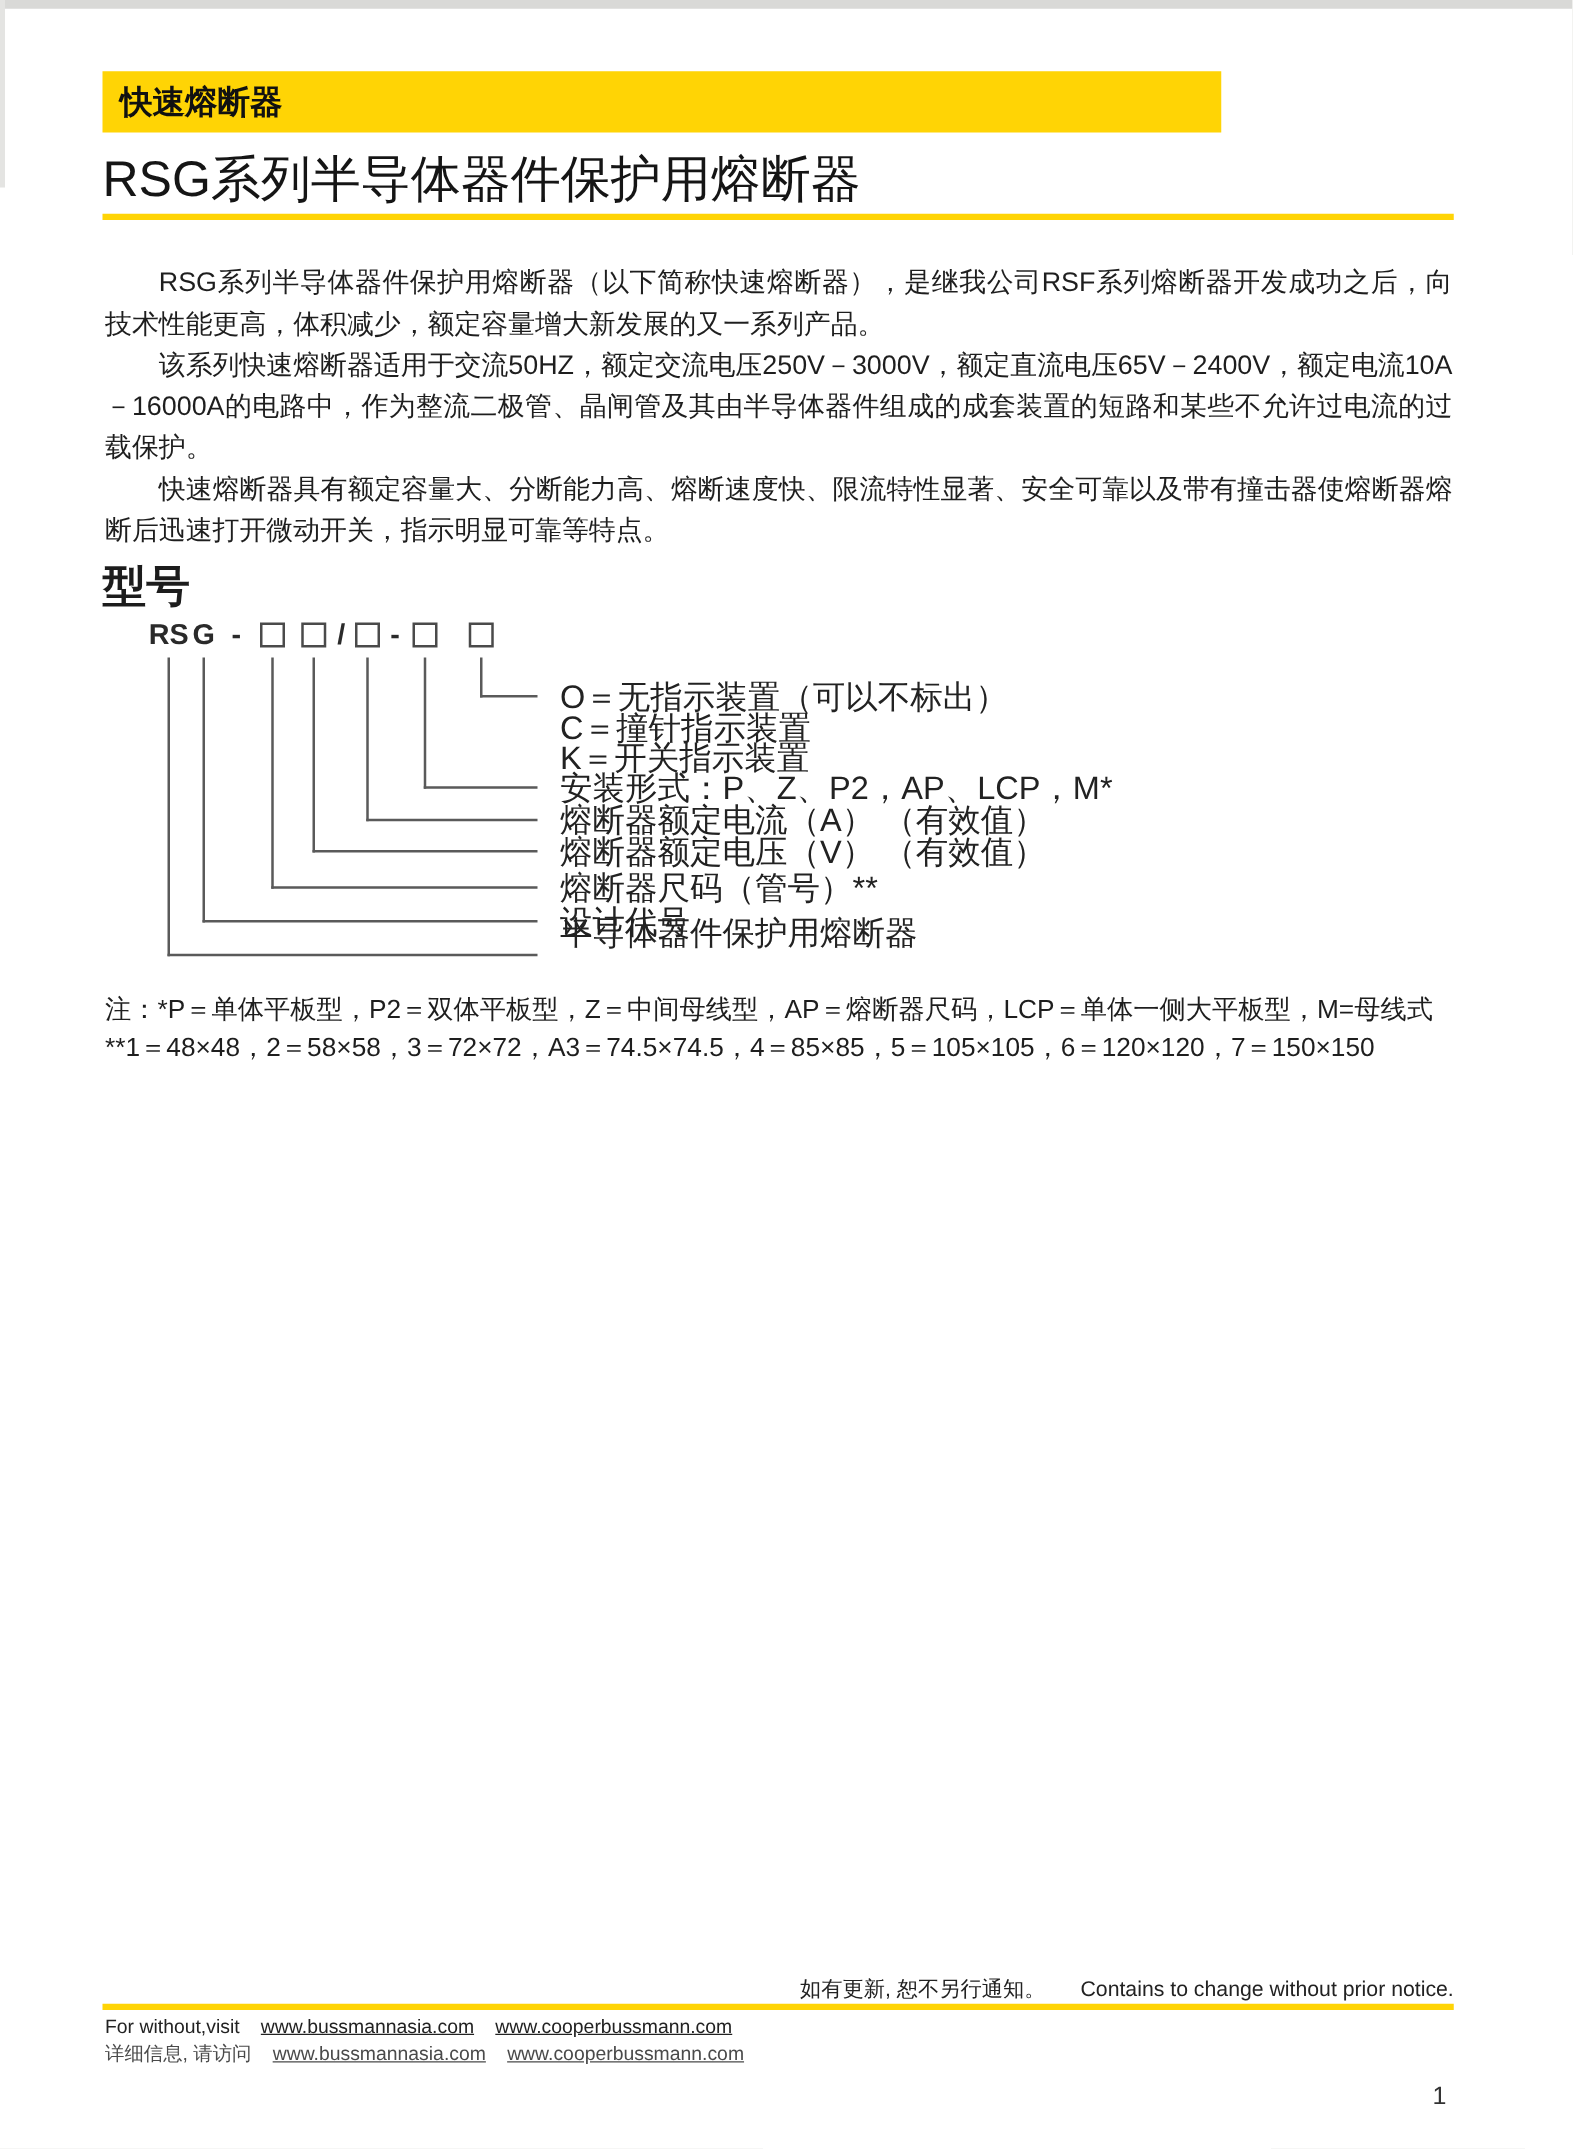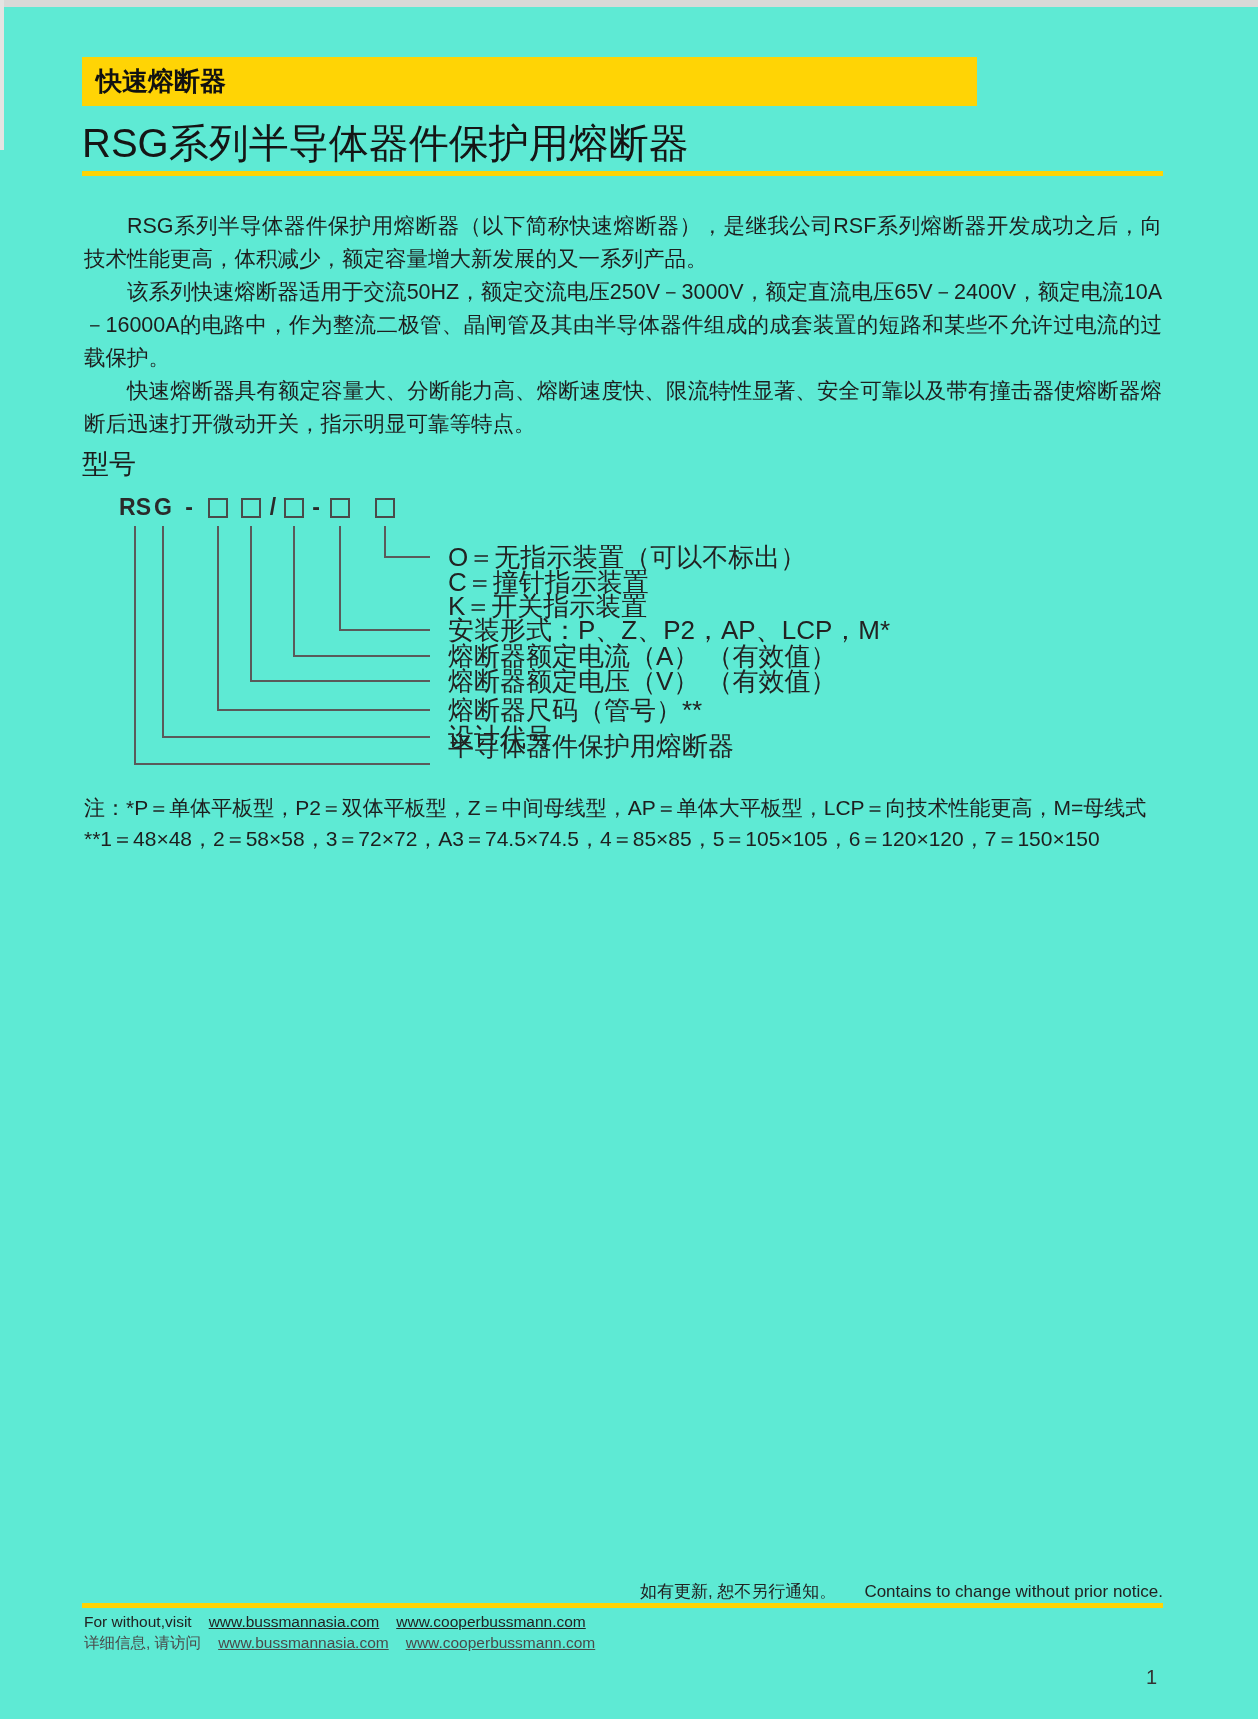--- a/index.html
+++ b/index.html
@@ -1,16 +1,16 @@
 <!DOCTYPE html>
 <html><head>
 <meta charset="utf-8">
 <style>
   html,body{margin:0;padding:0;background:#e9e9e7;}
-  .page{position:relative;width:1258px;height:1719px;background:#5eead4;
+  .page{position:relative;width:1258px;height:1719px;background:#ffffff;
         font-family:"Liberation Sans",sans-serif;color:#1c1c1c;overflow:hidden;}
   .scan-top{position:absolute;top:0;left:0;width:100%;height:7px;background:#d9d9d7;}
   .scan-left{position:absolute;top:0;left:0;width:4px;height:150px;background:#e4e4e2;}
 
   .topbar{position:absolute;left:82px;top:57px;width:895px;height:49px;background:#ffd405;
           display:flex;align-items:center;padding-left:14px;box-sizing:border-box;}
   .topbar-label{font-size:26px;font-weight:bold;color:#111;}
 
   .brand{position:absolute;left:998px;top:54px;width:176px;height:68px;}
   .brand-flag{position:absolute;left:26px;top:8px;width:46px;height:17px;background:#dd3226;
@@ -20,21 +20,21 @@
   .brand-bussmann{font-size:24px;font-weight:400;margin-left:7px;color:#161616;}
 
   .page-title{position:absolute;left:82px;top:116px;font-size:40px;font-weight:normal;
               white-space:nowrap;color:#151515;}
   .title-rule{position:absolute;left:82px;top:171px;width:1081px;height:5px;background:#ffd405;}
 
   .intro{position:absolute;left:84px;top:192px;width:1078px;font-size:21.5px;line-height:33px;
          text-align:justify;font-weight:500;color:#1e1e1e;margin-top:18px;}
   .intro p{margin:0;text-indent:2em;}
 
-  .model-heading{position:absolute;left:82px;top:446px;font-size:27px;font-weight:normal;}
+  .model-heading{position:absolute;left:82px;top:446px;font-size:35px;font-weight:bold;}
 
   .diagram{position:absolute;left:84px;top:494px;width:900px;height:300px;}
   .code-part{position:absolute;top:0;transform:translateX(-50%);font-size:23px;font-weight:600;
              color:#2a2a2a;white-space:nowrap;}
   .code-box{position:absolute;top:4px;width:16px;height:16px;border:2.5px solid #4a4a4a;
             transform:translateX(-50%);background:transparent;}
   .vline{position:absolute;width:2px;background:#5a5a5a;}
   .hline{position:absolute;height:2px;background:#5a5a5a;}
   .dlabel{position:absolute;left:364px;font-size:26px;line-height:24px;white-space:nowrap;
           font-weight:400;color:#222;}
@@ -109,21 +109,21 @@
     <div class="dlabel" style="top:100px">K＝开关指示装置</div>
     <div class="dlabel" style="top:124px">安装形式：P、Z、P2，AP、LCP，M*</div>
     <div class="dlabel" style="top:150px">熔断器额定电流（A） （有效值）</div>
     <div class="dlabel" style="top:175px">熔断器额定电压（V） （有效值）</div>
     <div class="dlabel" style="top:204px">熔断器尺码（管号）**</div>
     <div class="dlabel" style="top:231px">设计代号</div>
     <div class="dlabel" style="top:240px">半导体器件保护用熔断器</div>
   </div>
 
   <div class="notes">
-    <div>注：*P＝单体平板型，P2＝双体平板型，Z＝中间母线型，AP＝单体大平板型，LCP＝向技术性能更高，M=母线式</div>
+    <div>注：*P＝单体平板型，P2＝双体平板型，Z＝中间母线型，AP＝熔断器尺码，LCP＝单体一侧大平板型，M=母线式</div>
     <div>**1＝48×48，2＝58×58，3＝72×72，A3＝74.5×74.5，4＝85×85，5＝105×105，6＝120×120，7＝150×150</div>
   </div>
 
   <div class="notice">
     <span>如有更新, 恕不另行通知。</span><span class="en">Contains to change without prior notice.</span>
   </div>
   <div class="footer-rule"></div>
 
   <div class="flinks flinks1">
     <span>For without,visit</span><span class="url">www.bussmannasia.com</span><span class="url">www.cooperbussmann.com</span>

